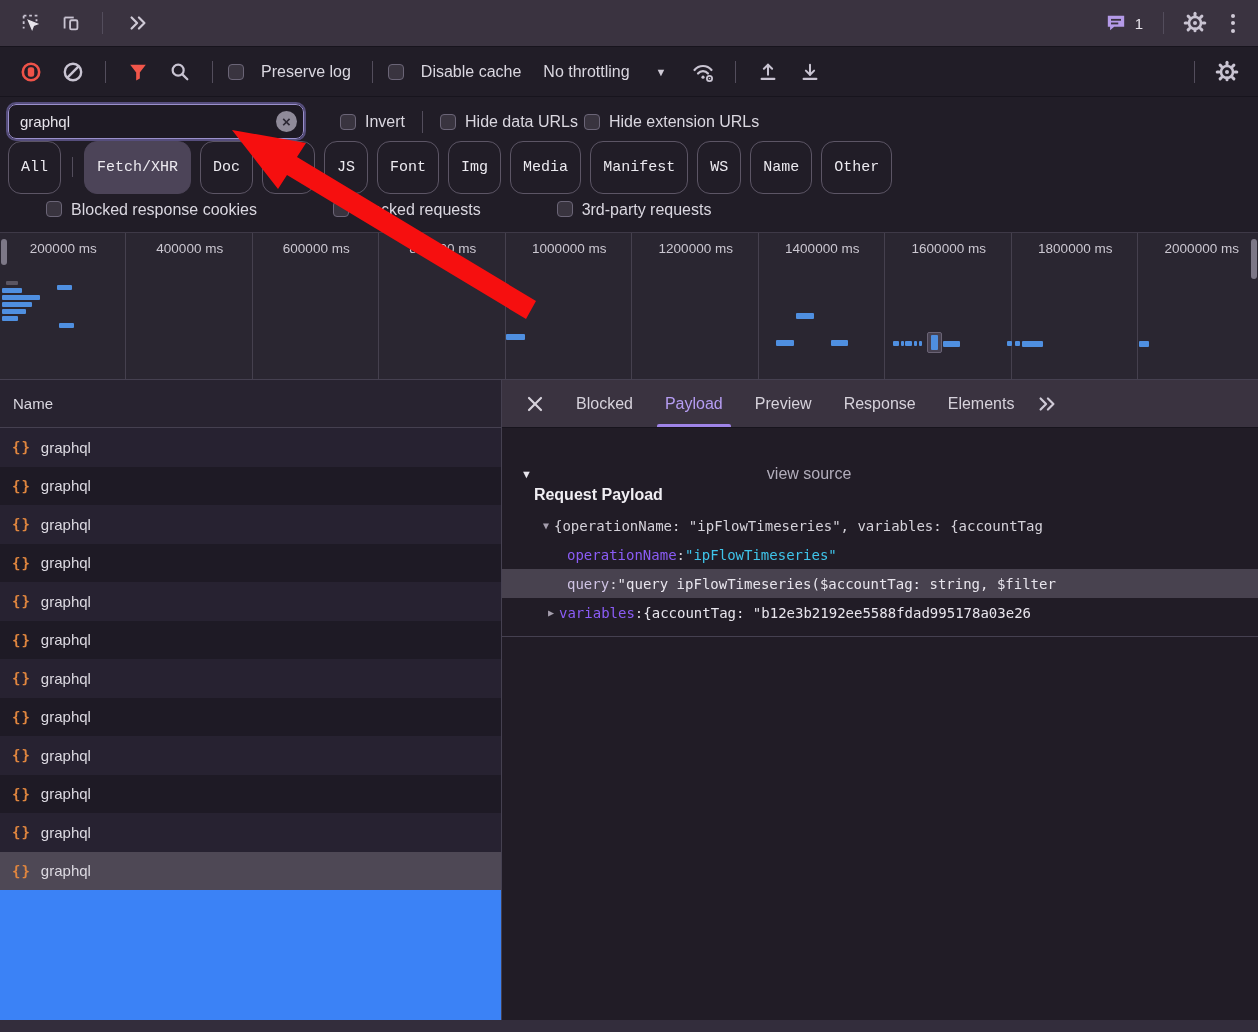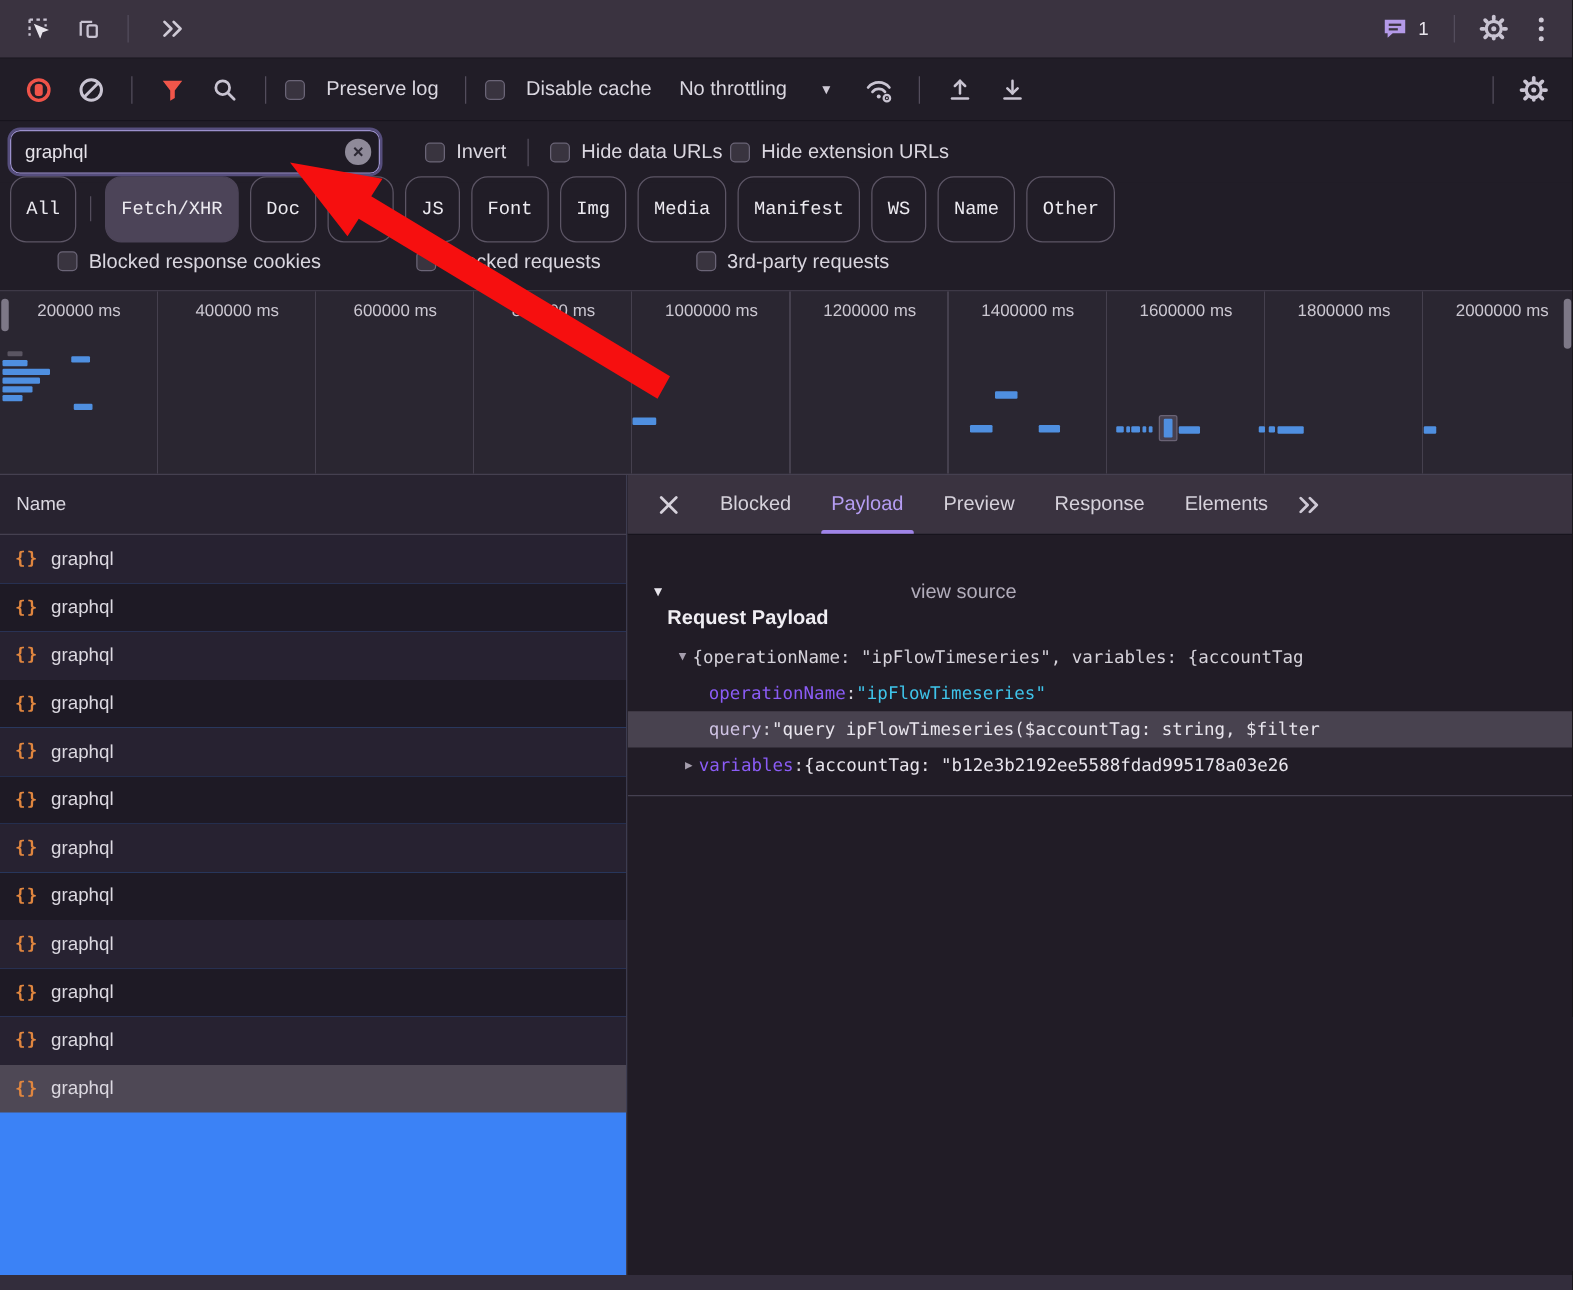--- a/index.html
+++ b/index.html
@@ -115,21 +115,21 @@
   .close-x { width:34px; height:34px; display:flex; align-items:center; justify-content:center; margin-right:8px; }
   .dtab { height:100%; display:flex; align-items:center; padding:0 16px; font-size:16px; color:#d6d2db; position:relative; cursor:default; }
   .dtab.active { color:#b59df2; }
   .dtab.active::after { content:""; position:absolute; left:8px; right:8px; bottom:0; height:3px; background:#9f84e8; border-radius:2px 2px 0 0; }
   .detail-tabs .more-chev { margin-left:6px; }
 
   .payload { flex:1; overflow:hidden; white-space:nowrap; }
   .rp-header { display:flex; align-items:center; padding:15px 0 7px 19px; gap:0; }
   .rp-tri { font-size:11px; color:#e8e5ec; margin-right:2px; }
   .rp-title { font-size:16px; font-weight:700; color:#f0eef3;margin-top:43px; }
-  .rp-viewsource { font-size:16px; color:#b2adbb; margin-left:66px; }
+  .rp-viewsource { font-size:16px; color:#b2adbb; margin-left:104px; }
   .tree-row { height:29px; display:flex; align-items:center; font-family:"DejaVu Sans Mono", monospace; font-size:14px; color:#d5d2da; }
   .tree-row .tri { font-size:10px; color:#a59ead; width:16px; flex:none; text-align:center; }
   .row-preview { padding-left:36px; }
   .row-kv { padding-left:65px; }
   .row-kv.hl { background:#48424f; }
   .row-vars { padding-left:41px; }
   .k { color:#8b5cf6; }
   .sep { color:#d5d2da; }
   .v-cyan { color:#3fc4ea; }
   .v-plain { color:#e8e5ed; }

